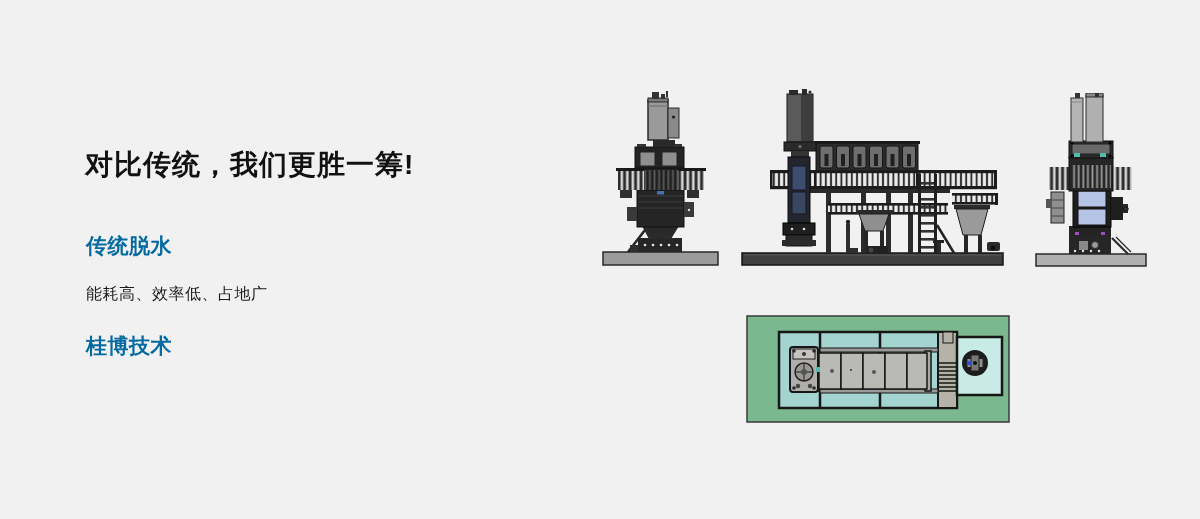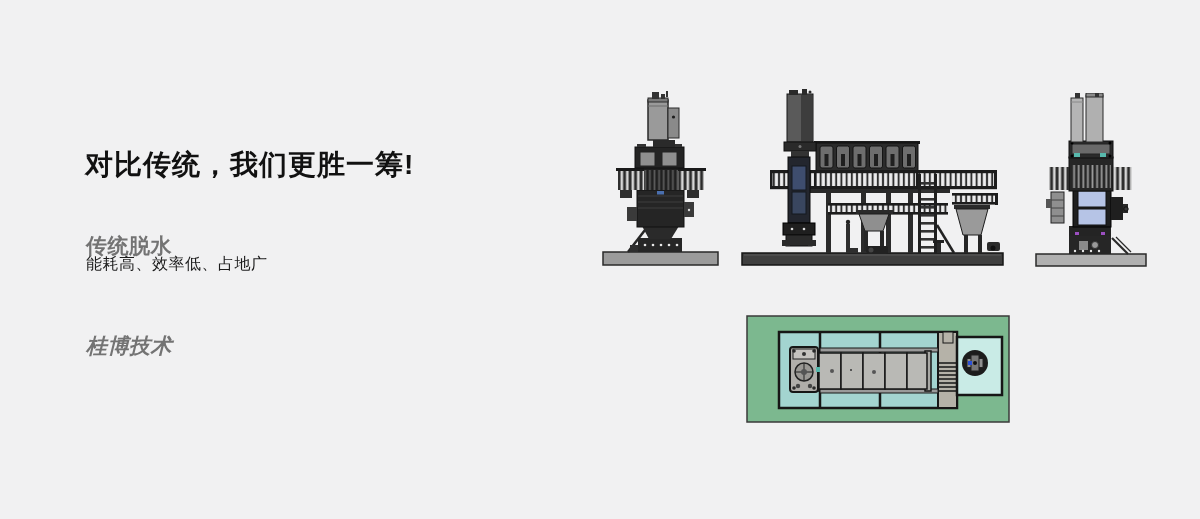--- a/index.html
+++ b/index.html
@@ -9,28 +9,28 @@
     font-family:"Liberation Sans","DejaVu Sans",sans-serif;
     overflow:hidden;position:relative;
   }
   .stage{position:absolute;inset:0;width:1200px;height:519px;}
   .headline{
     position:absolute;left:85px;top:146px;margin:0;
     font-size:28px;font-weight:700;color:#111;letter-spacing:1px;
   }
   .sec-title{
     position:absolute;left:86px;margin:0;
-    font-size:21px;font-weight:700;color:#737373;letter-spacing:.5px;
+    font-size:21px;font-weight:700;color:#0369a1;letter-spacing:.5px;
   }
   .sec-desc{
     position:absolute;left:86px;margin:0;
     font-size:16px;font-weight:400;color:#1c1c1c;letter-spacing:.5px;
   }
-  #s1-title{top:232px;} #s1-desc{top:254px;}
-  #s2-title{top:332px;font-style:italic;} #s2-desc{top:368px;}
+  #s1-title{top:232px;} #s1-desc{top:284px;}
+  #s2-title{top:332px;} #s2-desc{top:368px;}
   .fig{position:absolute;display:block;}
   #fig-a{left:597px;top:90px;}
   #fig-b{left:740px;top:88px;}
   #fig-c{left:1035px;top:93px;}
   #fig-plan{left:746px;top:315px;}
 </style>
 </head>
 <body>
 
 <div class="stage">

